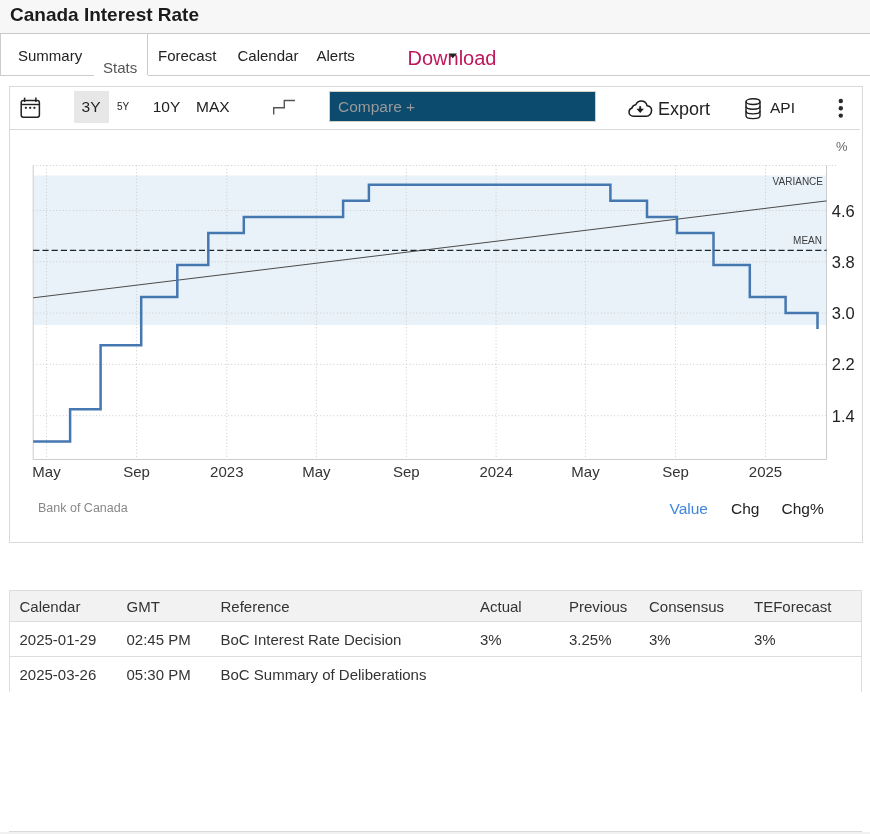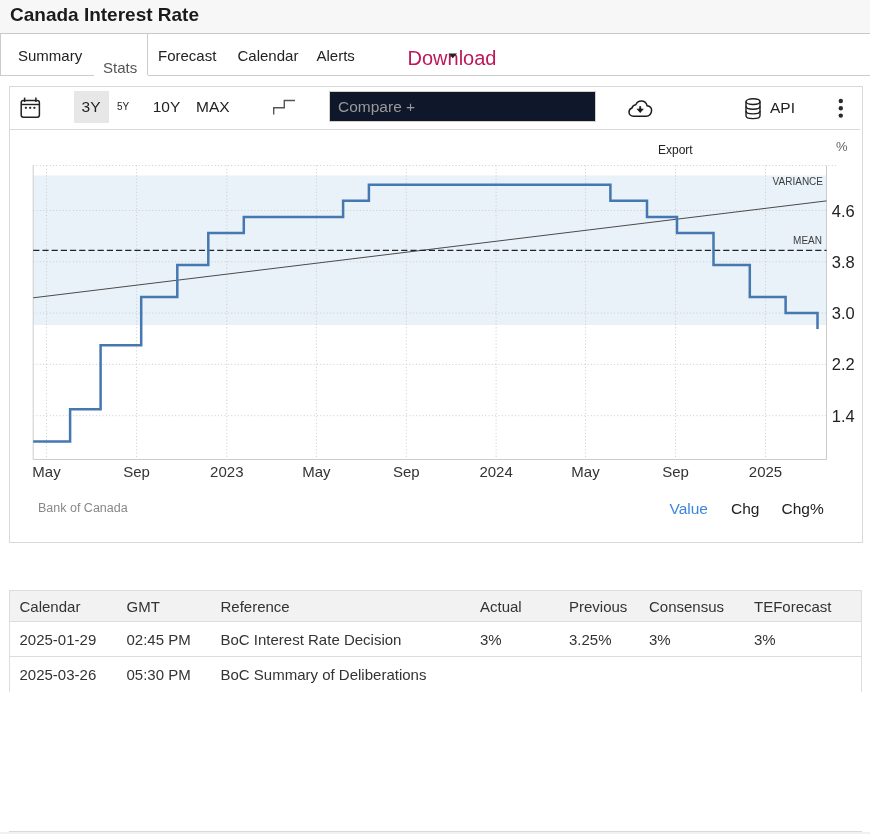--- a/index.html
+++ b/index.html
@@ -40,27 +40,27 @@
     <circle cx="10.2" cy="10.8" r="1.15" fill="#222"></circle>
     <circle cx="14.4" cy="10.8" r="1.15" fill="#222"></circle>
   </svg>
   <div class="abs" style="left:73.5px;top:91px;width:35px;height:32px;background:#e7e7e7;font-size:15.5px;color:#222;text-align:center;line-height:32px;">3Y</div>
   <div class="abs" style="left:117px;top:91px;width:22px;height:32px;font-size:10px;color:#222;text-align:left;line-height:32px;">5Y</div>
   <div class="abs" style="left:151px;top:91px;width:31px;height:32px;font-size:15.5px;color:#222;text-align:center;line-height:32px;">10Y</div>
   <div class="abs" style="left:196px;top:91px;width:33px;height:32px;font-size:15.5px;color:#222;text-align:center;line-height:32px;">MAX</div>
   <svg class="abs" style="left:271px;top:98px;" width="26" height="18" viewBox="0 0 26 18">
     <path d="M2.7,16.5 V9.7 H13.3 V2.5 H24" fill="none" stroke="#555" stroke-width="1.4"></path>
   </svg>
-  <div class="abs" style="left:329px;top:90.5px;width:257px;height:29px;border:1px solid #d3d0c6;background:#0f172a;font-size:15.5px;color:#999;line-height:29px;padding-left:8px;">Compare +</div>
+  <div class="abs" style="left:329px;top:90.5px;width:257px;height:29px;border:1px solid #d3d0c6;background:#0c4a6e;font-size:15.5px;color:#999;line-height:29px;padding-left:8px;">Compare +</div>
 
   <svg class="abs" style="left:627.5px;top:99.5px;" width="26" height="19" viewBox="0 0 26 19">
     <path d="M5.4,16.2 C2.9,16.2 1,14.4 1,12.1 C1,10.2 2.2,8.6 4.0,8.0 C4.4,6.3 5.9,5.0 7.8,4.8 C8.8,2.6 10.9,1.1 13.2,1.1 C16.0,1.1 18.4,3.0 19.1,5.7 C21.7,6.0 23.6,7.9 23.6,10.3 C23.6,13.5 21.3,16.2 18.2,16.2 Z" fill="none" stroke="#1c1c1c" stroke-width="1.5" stroke-linejoin="round"></path>
     <path d="M11.25,6.3 h1.9 v2.5 h2.8 L12.2,13.1 L8.45,8.8 h2.8 Z" fill="#1c1c1c"></path>
   </svg>
-  <div class="abs" style="left:658px;top:99px;font-size:12px;color:#222;margin-top:44px;">Export</div>
+  <div class="abs" style="left:658px;top:99px;font-size:18px;color:#222;">Export</div>
 
   <svg class="abs" style="left:745px;top:97.5px;" width="16" height="22" viewBox="0 0 16 22">
     <ellipse cx="8" cy="3.6" rx="7" ry="2.9" fill="none" stroke="#1c1c1c" stroke-width="1.4"></ellipse>
     <path d="M1,3.6 V8.3 C1,9.9 4.1,11.2 8,11.2 C11.9,11.2 15,9.9 15,8.3 V3.6" fill="none" stroke="#1c1c1c" stroke-width="1.4"></path>
     <path d="M1,8.3 V13 C1,14.6 4.1,15.9 8,15.9 C11.9,15.9 15,14.6 15,13 V8.3" fill="none" stroke="#1c1c1c" stroke-width="1.4"></path>
     <path d="M1,13 V17.7 C1,19.3 4.1,20.6 8,20.6 C11.9,20.6 15,19.3 15,17.7 V13" fill="none" stroke="#1c1c1c" stroke-width="1.4"></path>
   </svg>
   <div class="abs" style="left:770px;top:99px;font-size:15.5px;color:#222;">API</div>
 
   <svg class="abs" style="left:836px;top:97px;" width="10" height="22" viewBox="0 0 10 22">

